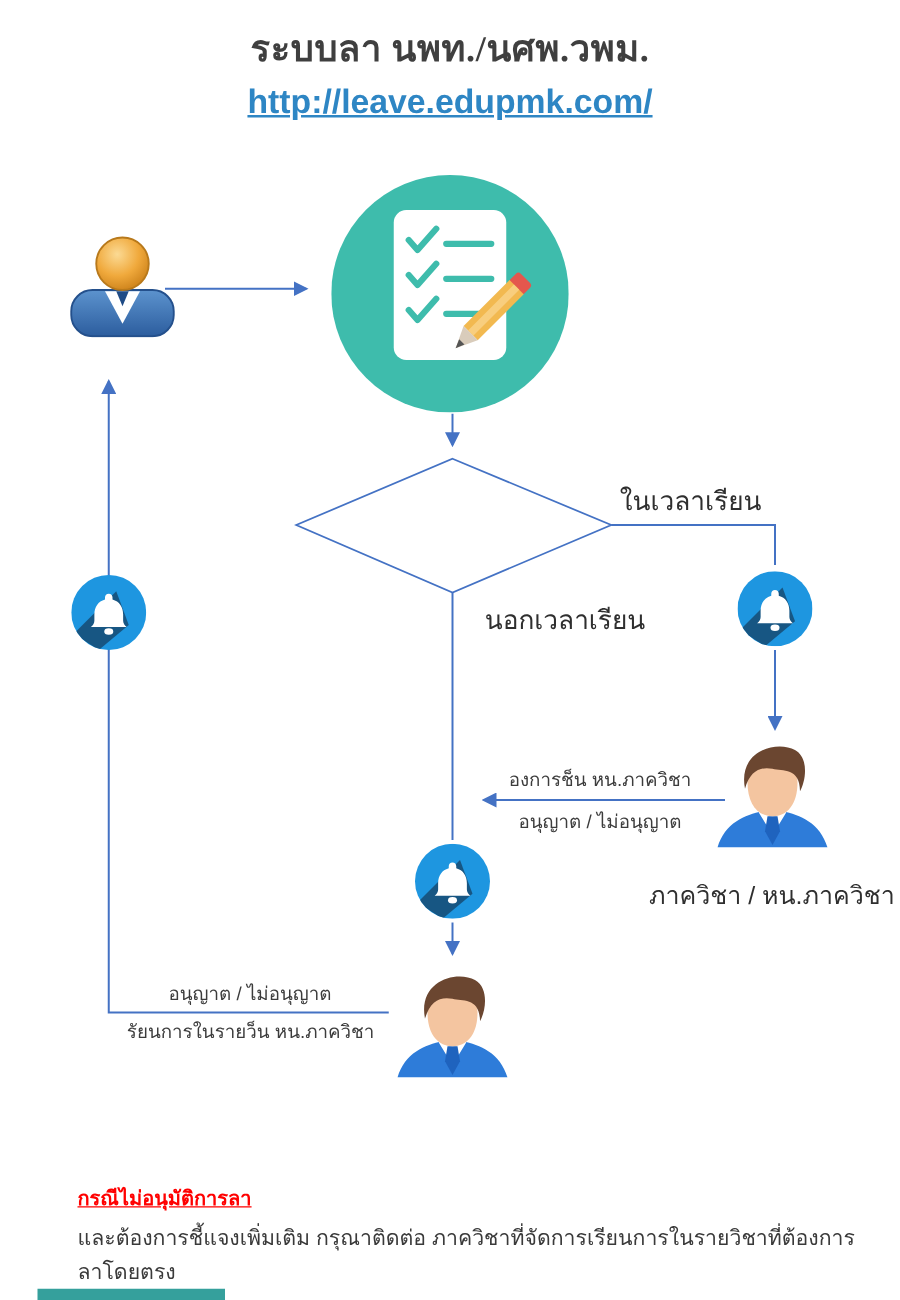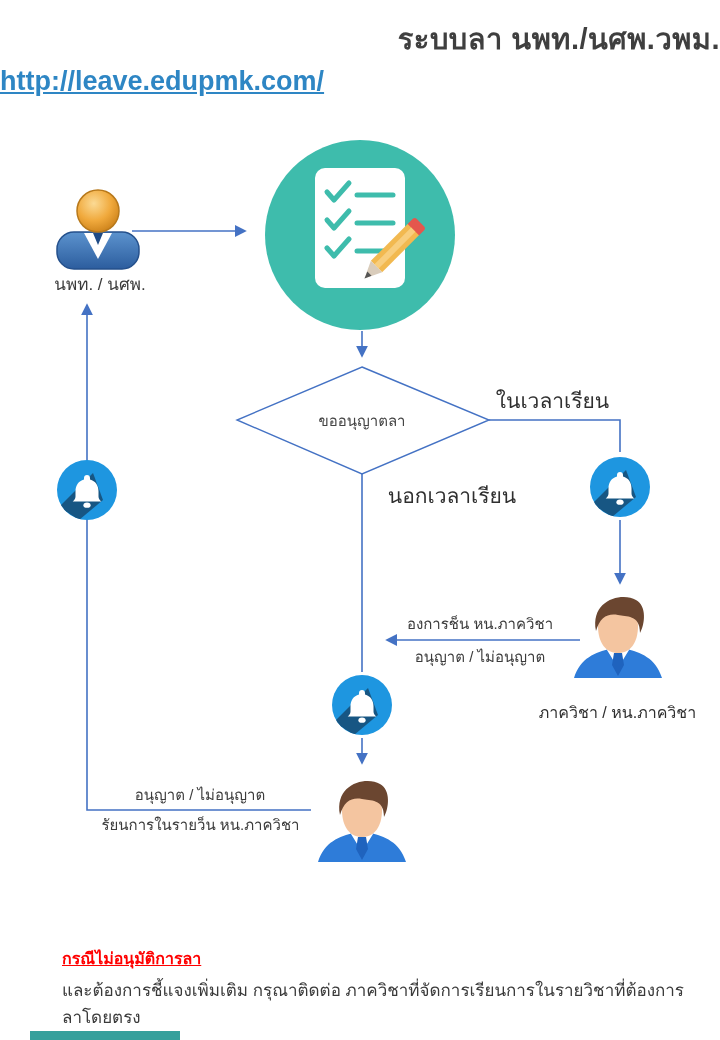--- a/index.html
+++ b/index.html
@@ -2,34 +2,34 @@
 <html><head>
 <meta charset="utf-8">
 <style>
   html,body{margin:0;padding:0;background:#ffffff;}
   .canvas{
     position:relative;width:720px;height:1040px;background:#ffffff;overflow:hidden;
     font-family:"Liberation Sans", sans-serif;
   }
   .abs{position:absolute;}
   .title{
-    top:16px;left:0;width:720px;text-align:right;
-    font-size:29px;font-weight:bold;color:#3f3f3f;letter-spacing:.5px;
+    top:16px;left:0;width:720px;text-align:center;
+    font-size:29px;font-weight:bold;color:#3f3f3f;letter-spacing:.5px;font-family:Liberation Serif, serif;
   }
   .link{
-    top:66px;left:0;width:720px;text-align:left;
+    top:66px;left:0;width:720px;text-align:center;
     font-size:27px;font-weight:bold;color:#2e86c4;text-decoration:underline;
   }
   svg.connectors{position:absolute;left:0;top:0;width:720px;height:1040px;}
   .node-label{color:#3c3c3c;}
   .lbl-student{left:20px;top:270px;width:160px;text-align:center;font-size:17px;}
   .lbl-decision{left:287px;top:409px;width:150px;text-align:center;font-size:15px;color:#444;}
   .lbl-inclass{left:480px;top:384px;width:145px;text-align:center;font-size:21px;color:#2f2f2f;}
   .lbl-outclass{left:372px;top:479px;width:160px;text-align:center;font-size:21px;color:#2f2f2f;}
-  .lbl-dept{left:515px;top:700px;width:205px;text-align:center;font-size:16px;color:#2f2f2f;}
+  .lbl-dept{left:515px;top:700px;width:205px;text-align:center;font-size:20px;color:#2f2f2f;}
   .lbl-director{left:252px;top:872px;width:220px;text-align:center;font-size:21px;color:#2f2f2f;}
   .lbl-small{font-size:15px;color:#3c3c3c;}
   .lbl-optop{left:385px;top:612px;width:190px;text-align:center;}
   .lbl-opbot{left:385px;top:645px;width:190px;text-align:center;}
   .lbl-restop{left:95px;top:783px;width:210px;text-align:center;}
   .lbl-resbot{left:78px;top:813px;width:245px;text-align:center;}
   .footer-heading{
     left:62px;top:946px;font-size:16px;font-weight:bold;color:#ff0000;
     text-decoration:underline;
   }
@@ -76,21 +76,20 @@
           <stop offset="0%" stop-color="#5C93CE"></stop>
           <stop offset="100%" stop-color="#2C5D9E"></stop>
         </linearGradient>
       </defs>
       <rect x="5" y="46" width="82" height="37" rx="17" fill="url(#bodyGrad)" stroke="#24508C" stroke-width="1.5"></rect>
       <polygon points="32,47 46,73 60,47" fill="#ffffff"></polygon>
       <polygon points="41,47 46,59 51,47" fill="#1F4B86"></polygon>
       <circle cx="46" cy="25" r="21" fill="url(#headGrad)" stroke="#B8791B" stroke-width="1.5"></circle>
     </svg>
   </div>
-  <div class="abs node-label lbl-student">นพท. / นศพ.</div>
 
   <div class="abs icon" style="left:265px;top:140px;">
     <svg width="190" height="190" viewBox="0 0 190 190">
       <circle cx="95" cy="95" r="95" fill="#3EBCAC"></circle>
       <rect x="50" y="28" width="90" height="120" rx="10" fill="#ffffff"></rect>
       <g stroke="#3EBCAC" stroke-width="5" fill="none" stroke-linecap="round" stroke-linejoin="round">
         <path d="M62,52 l7,8 l15,-17"></path>
         <path d="M62,80 l7,8 l15,-17"></path>
         <path d="M62,108 l7,8 l15,-17"></path>
         <path d="M92,55 h36"></path>
@@ -100,21 +99,20 @@
       <g transform="rotate(45 120 118)">
         <rect x="112" y="68" width="16" height="12" rx="3" fill="#E4574D"></rect>
         <rect x="112" y="78" width="16" height="52" fill="#F2B950"></rect>
         <rect x="117" y="78" width="6" height="52" fill="#F8CE7E"></rect>
         <polygon points="112,130 128,130 120,147" fill="#D9CCBB"></polygon>
         <polygon points="117,140 123,140 120,147" fill="#555555"></polygon>
       </g>
     </svg>
   </div>
 
-  <div class="abs lbl-decision">ขออนุญาตลา</div>
 
   <div class="abs lbl-inclass">ในเวลาเรียน</div>
   <div class="abs lbl-outclass">นอกเวลาเรียน</div>
 
   <div class="abs icon" style="left:57px;top:460px;">
     <svg width="60" height="60" viewBox="0 0 60 60">
       <defs>
           <clipPath id="bc1">
             <circle cx="30" cy="30" r="30"></circle>
           </clipPath>

